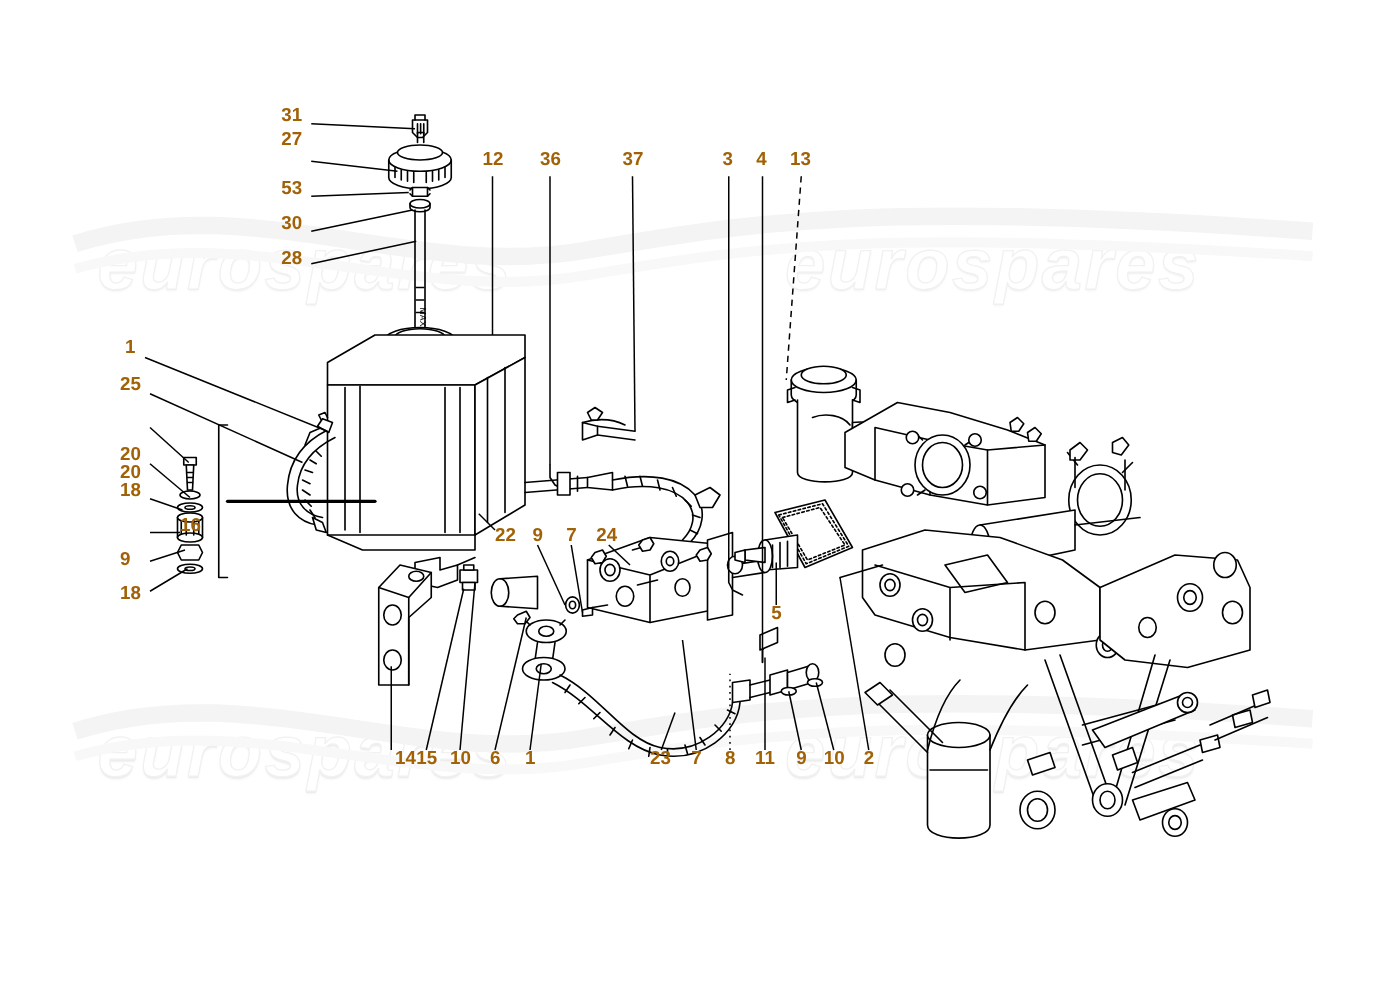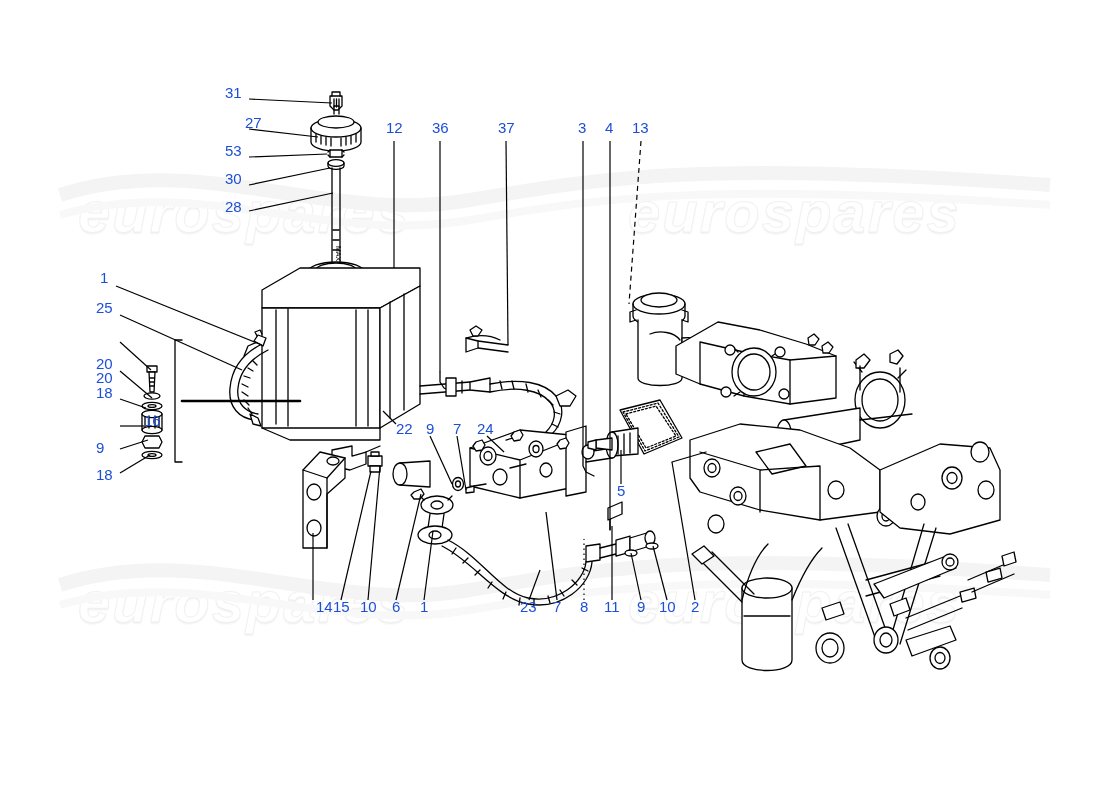--- a/index.html
+++ b/index.html
@@ -25,23 +25,23 @@
     white-space:nowrap;
   }
   .wm-1{left:78px;top:178px;font-size:58px;}
   .wm-2{left:628px;top:178px;font-size:58px;}
   .wm-3{left:78px;top:568px;font-size:58px;}
   .wm-4{left:628px;top:568px;font-size:58px;}
   .swoosh{position:absolute;pointer-events:none;}
   .lbl{
     position:absolute;
     font-family:"Liberation Sans", sans-serif;
-    font-weight:400;
+    font-weight:700;
     font-size:15px;
-    color:#1d4ed8;
+    color:#a16207;
     line-height:1;
     white-space:nowrap;
     user-select:none;
   }
 </style>
 </head>
 <body>
 
 <div id="stage">
 
@@ -398,21 +398,21 @@
       <line x1="557" y1="600" x2="546" y2="512" stroke="#000000" stroke-width="1.2"></line>
       <line x1="584" y1="600" x2="584" y2="539" stroke="#000000" stroke-width="1.2" stroke-dasharray="1.5 3.5"></line>
       <line x1="612" y1="600" x2="612" y2="526" stroke="#000000" stroke-width="1.2"></line>
       <line x1="641" y1="600" x2="631" y2="553" stroke="#000000" stroke-width="1.2"></line>
       <line x1="667" y1="600" x2="653" y2="546" stroke="#000000" stroke-width="1.2"></line>
       <line x1="695" y1="600" x2="672" y2="462" stroke="#000000" stroke-width="1.2"></line>
     </svg>
 
   <div id="labels">
       <div class="lbl" style="left: 225px; top: 85px;">31</div>
-      <div class="lbl" style="left: 225px; top: 115px; margin-left: 20px;">27</div>
+      <div class="lbl" style="left: 225px; top: 104px;">27</div>
       <div class="lbl" style="left: 225px; top: 143px;">53</div>
       <div class="lbl" style="left: 225px; top: 171px;">30</div>
       <div class="lbl" style="left: 225px; top: 199px;">28</div>
       <div class="lbl" style="left: 386px; top: 120px;">12</div>
       <div class="lbl" style="left: 432px; top: 120px;">36</div>
       <div class="lbl" style="left: 498px; top: 120px;">37</div>
       <div class="lbl" style="left: 578px; top: 120px;">3</div>
       <div class="lbl" style="left: 605px; top: 120px;">4</div>
       <div class="lbl" style="left: 632px; top: 120px;">13</div>
       <div class="lbl" style="left: 100px; top: 270px;">1</div>

